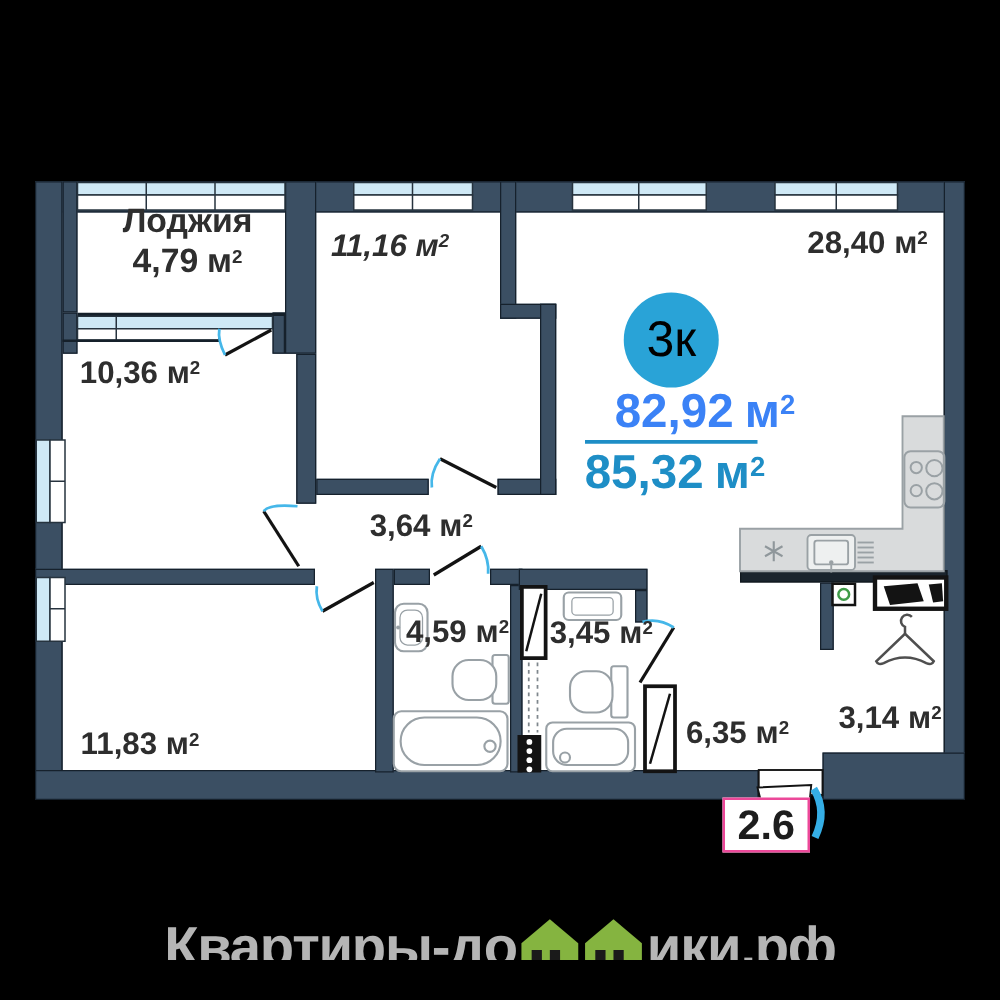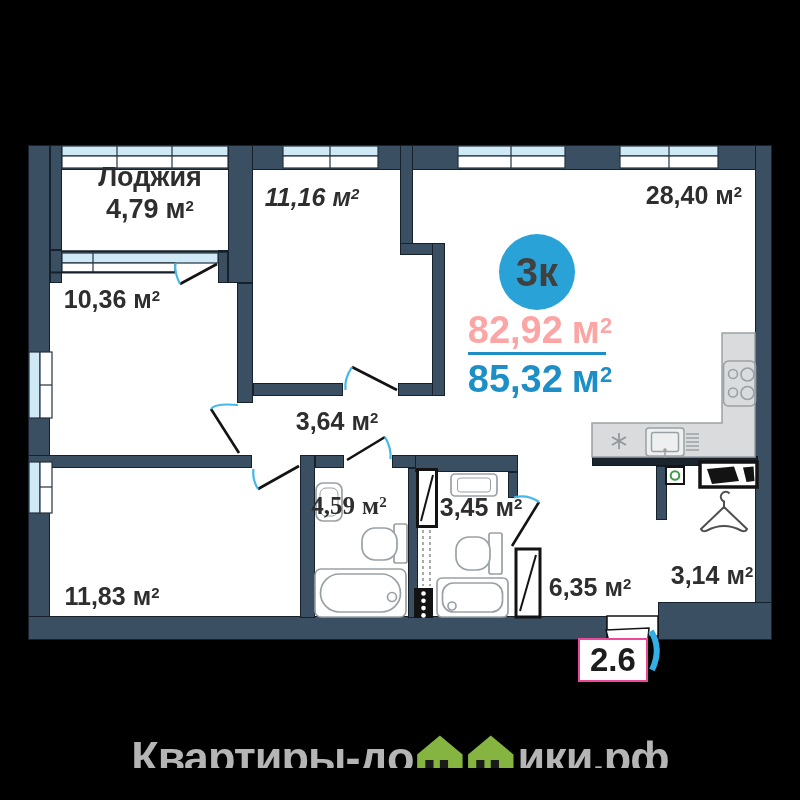--- a/index.html
+++ b/index.html
@@ -8,27 +8,27 @@
   .white-area{position:absolute;background:#ffffff;z-index:1;}
   .wall{position:absolute;background:#3b4f63;border:1px solid #16212c;box-sizing:border-box;z-index:2;}
   .wall.dark{background:#1a242d;border-color:#10181f;}
   #plan-svg{position:absolute;left:0;top:0;z-index:5;}
   .area-label{position:absolute;transform:translate(-50%,-50%);font-weight:bold;font-size:25px;
               color:#2e2e2e;white-space:nowrap;z-index:6;}
   .area-label .unit{margin-left:7px;}
   .area-label .sup{font-size:15px;vertical-align:7px;}
   .loggia-label{font-size:27px;text-align:center;line-height:1.2;}
   .badge{position:absolute;left:499px;top:234px;width:76px;height:76px;border-radius:50%;
-         background:#29a3d7;color:#404040;display:flex;align-items:center;justify-content:center;
-         font-size:40px;font-weight:bold;z-index:6;}
+         background:#29a3d7;color:#000000;display:flex;align-items:center;justify-content:center;
+         font-size:40px;font-weight:normal;z-index:6;}
   .total{position:absolute;transform:translate(-50%,-50%);font-weight:bold;font-size:38px;
          white-space:nowrap;z-index:6;}
   .total .sup{font-size:22px;vertical-align:10px;}
   .total .unit{margin-left:9px;}
-  .total-top{color:#fca5a5;}
+  .total-top{color:#3b82f6;margin-left:24px;}
   .total-bottom{color:#1e8ec6;text-align:right;}
   .totals-divider{position:absolute;left:468px;top:352px;width:138px;height:3px;background:#1e8ec6;z-index:6;}
   .door-num{position:absolute;left:578px;top:638px;background:#fff;border:2px solid #ec4899;
             color:#1d1d1d;font-size:33px;font-weight:bold;padding:1px 10px;z-index:7;}
   .watermark{position:absolute;left:50%;top:727px;transform:translateX(-50%);display:flex;
              align-items:center;color:#b5b5b5;font-size:45px;font-weight:bold;z-index:3;
              letter-spacing:-1px;white-space:nowrap;}
   .watermark svg{margin:4px 2px 0 2px;}
 </style>
 </head>
@@ -218,21 +218,21 @@
   </div>
   <div class="area-label" style="left:694px;top:195px;">
     <span>28,40</span><span class="unit">м</span><span class="sup">2</span>
   </div>
   <div class="area-label" style="left:112px;top:299px;">
     <span>10,36</span><span class="unit">м</span><span class="sup">2</span>
   </div>
   <div class="area-label" style="left:337px;top:421px;">
     <span>3,64</span><span class="unit">м</span><span class="sup">2</span>
   </div>
-  <div class="area-label" style="left:349px;top:506px;font-family:Liberation Serif, serif;">
+  <div class="area-label" style="left:366px;top:506px;">
     <span>4,59</span><span class="unit">м</span><span class="sup">2</span>
   </div>
   <div class="area-label" style="left:481px;top:507px;">
     <span>3,45</span><span class="unit">м</span><span class="sup">2</span>
   </div>
   <div class="area-label" style="left:112px;top:596px;">
     <span>11,83</span><span class="unit">м</span><span class="sup">2</span>
   </div>
   <div class="area-label" style="left:590px;top:587px;">
     <span>6,35</span><span class="unit">м</span><span class="sup">2</span>

